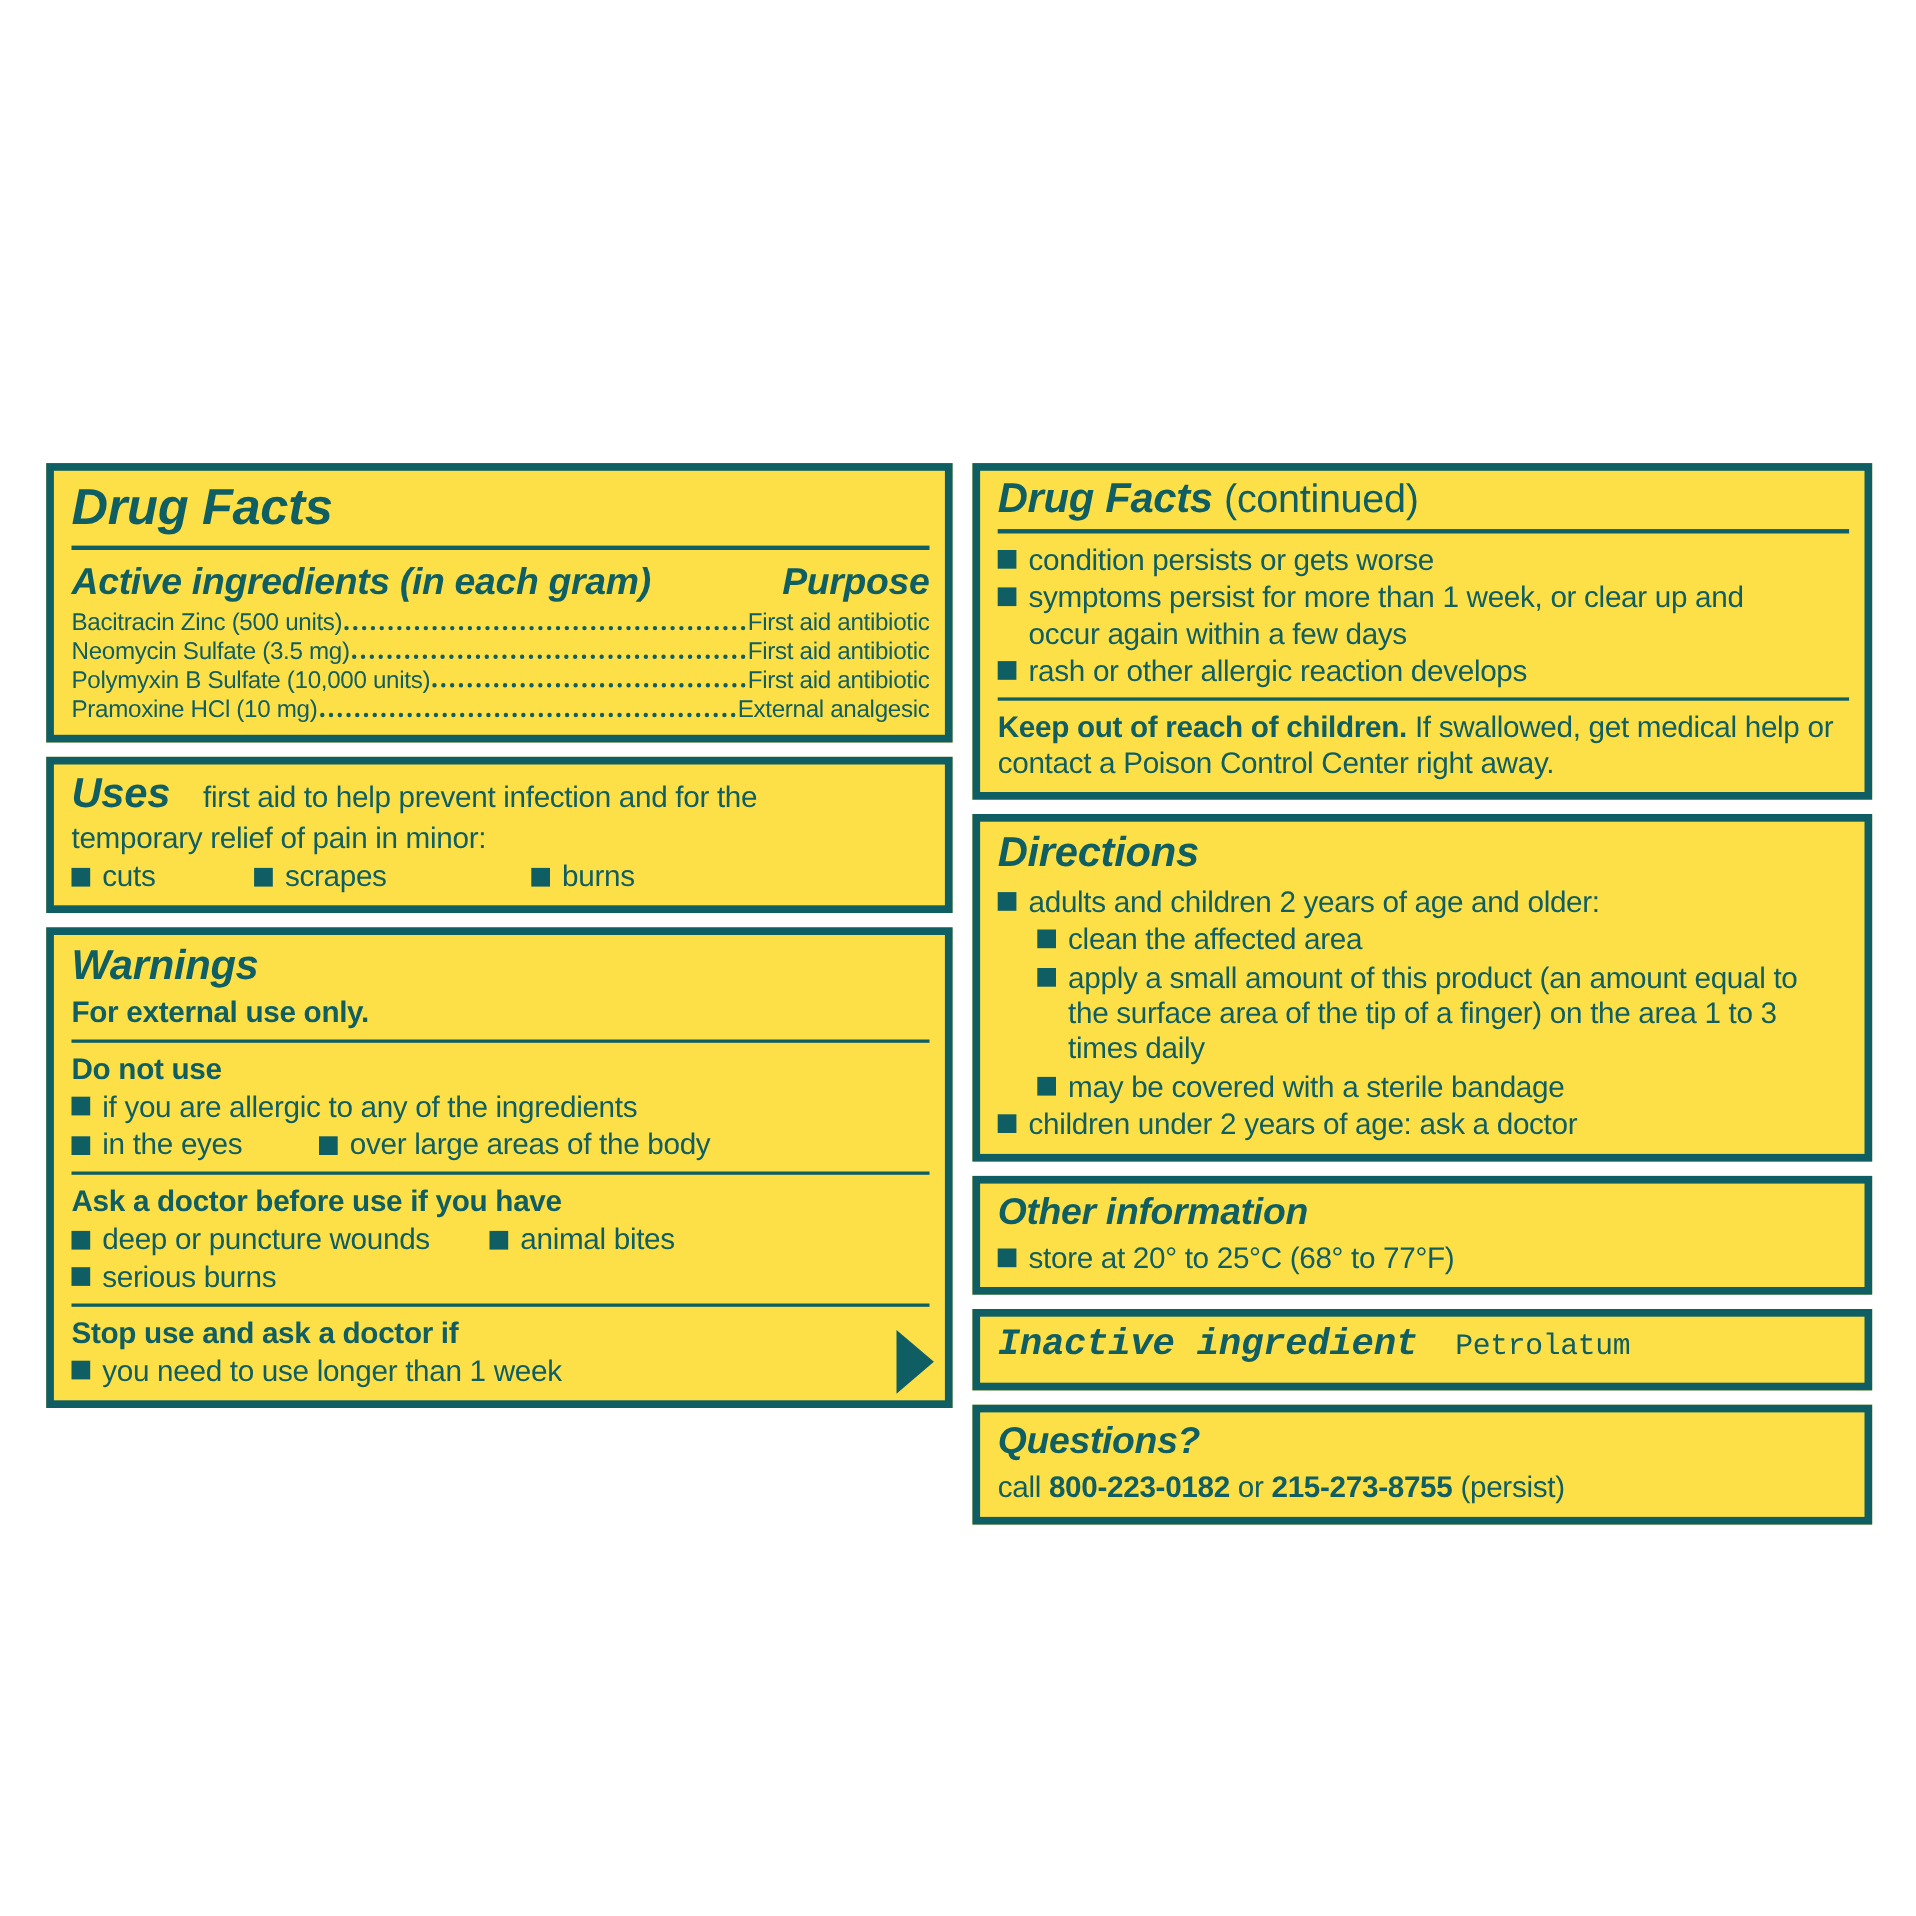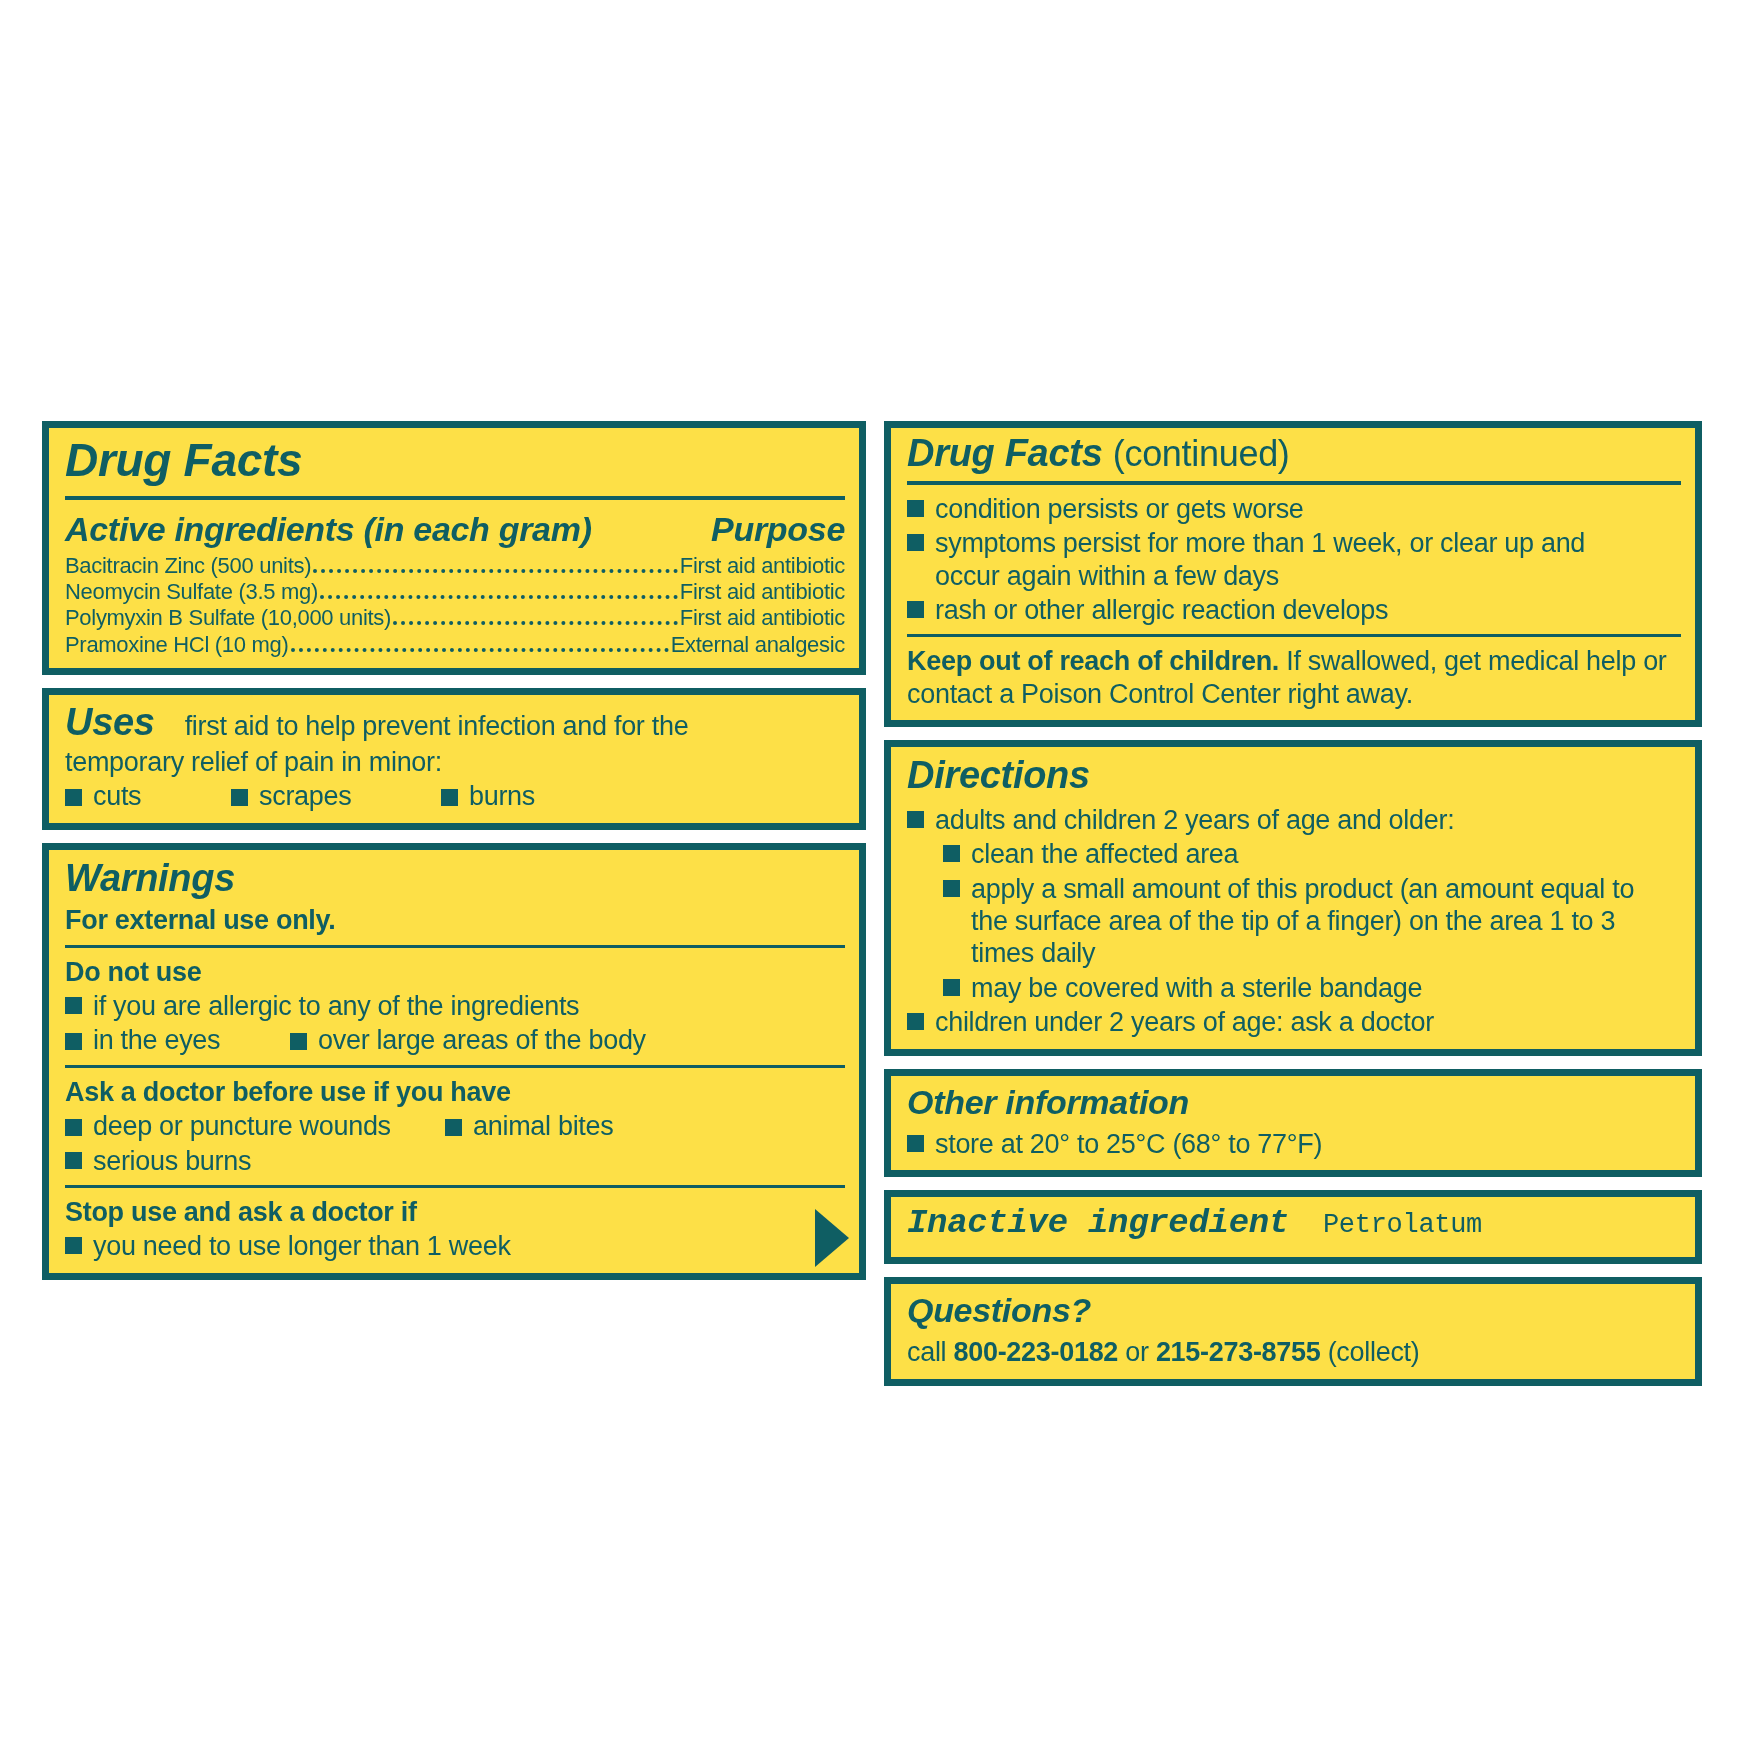--- a/index.html
+++ b/index.html
@@ -105,21 +105,21 @@
       </div>
     </div>
 
     <div class="box">
       <div class="body-t">
         <span class="uses-head">Uses</span><span>first aid to help prevent infection and for the</span><br>
         <span>temporary relief of pain in minor:</span>
       </div>
       <div class="inline-bullets">
         <span style="width:166px"><span class="sq-i"></span><span>cuts</span></span>
-        <span style="width:210px"><span class="sq-i"></span><span>scrapes</span></span>
+        <span style="width:252px"><span class="sq-i"></span><span>scrapes</span></span>
         <span><span class="sq-i"></span><span>burns</span></span>
       </div>
     </div>
 
     <div class="box">
       <div class="sect-head" style="font-size:38px">Warnings</div>
       <div class="body-t bold">For external use only.</div>
       <div class="rule-thin"></div>
       <div class="body-t bold">Do not use</div>
       <div class="brow">
@@ -214,18 +214,18 @@
       </div>
     </div>
 
     <div class="box">
       <div class="sect-head">Questions?</div>
       <div class="q-line">
         <span>call</span>
         <span class="bold">800-223-0182</span>
         <span>or</span>
         <span class="bold">215-273-8755</span>
-        <span>(collect)</span>
+        <span>(persist)</span>
       </div>
     </div>
 
   </div>
 </div>
 
 </body></html>

